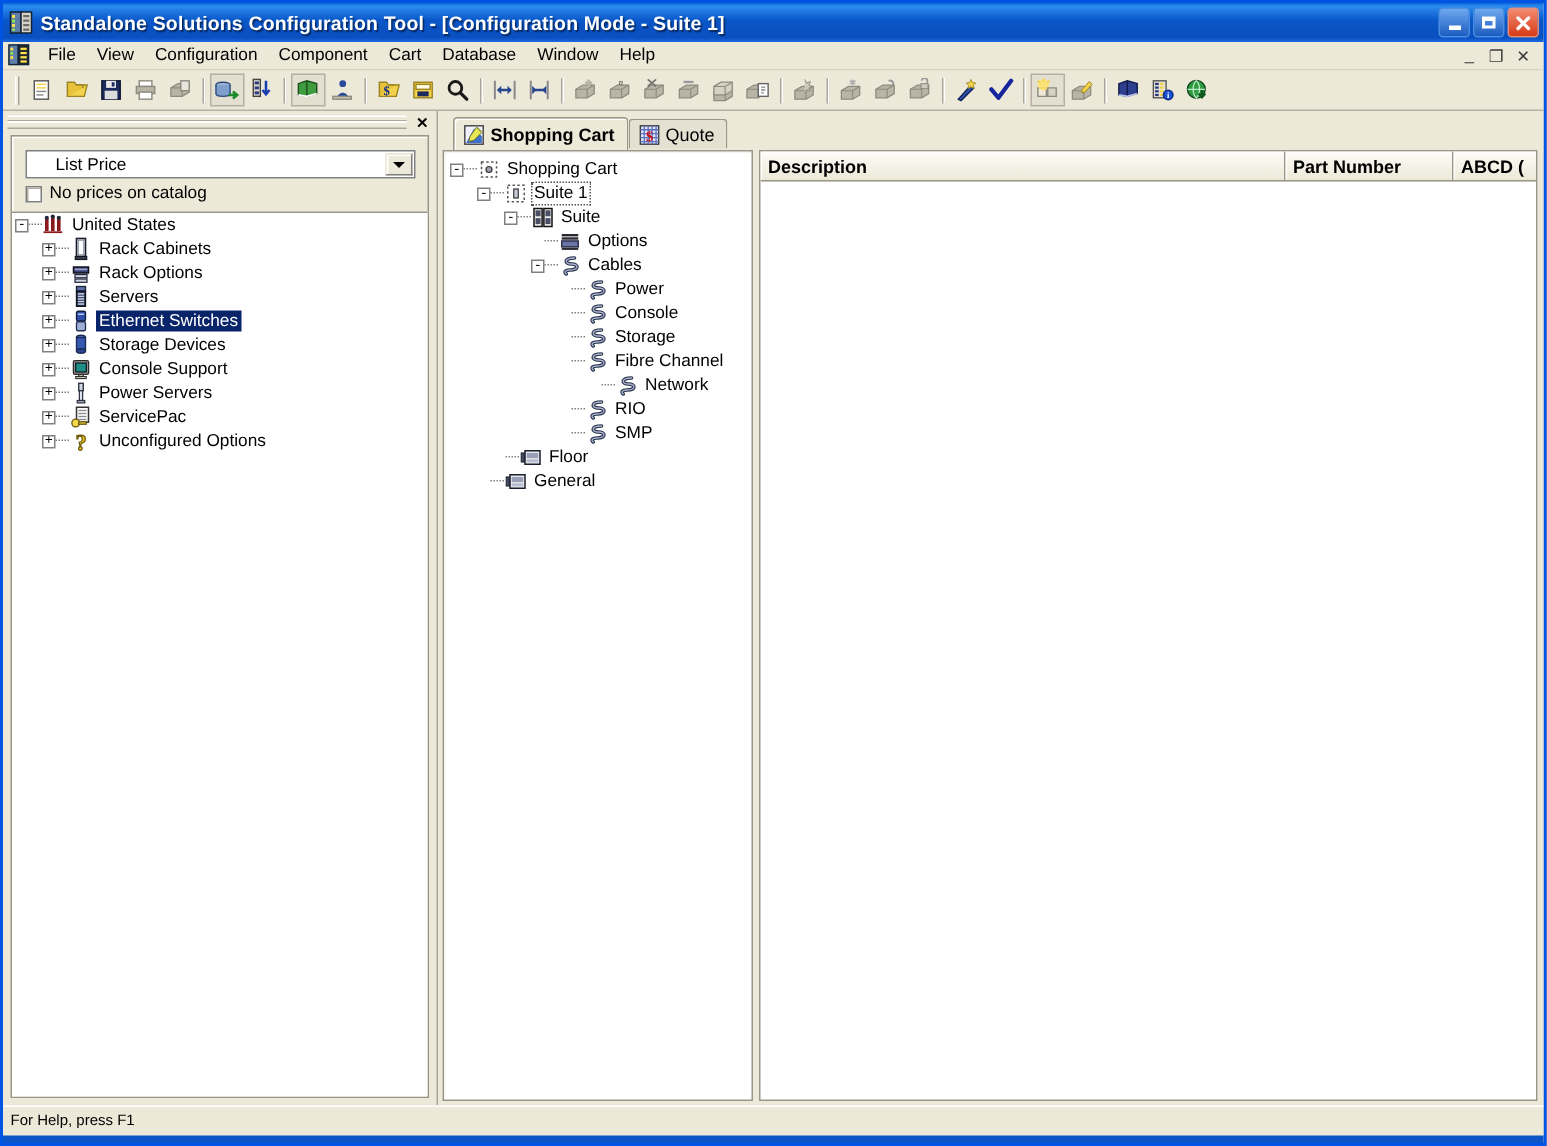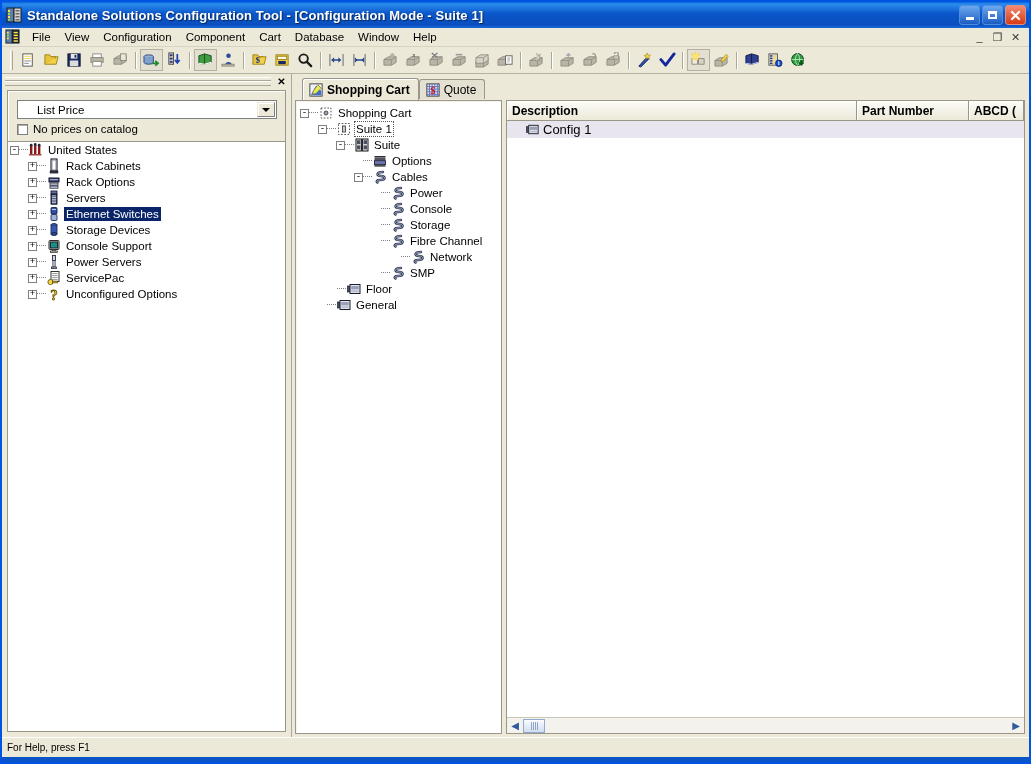--- a/index.html
+++ b/index.html
@@ -75,21 +75,21 @@
   .rightwrap{flex:1;min-width:0;display:flex;flex-direction:column;padding:4px 4px 0 3px;box-sizing:border-box;}
   .tabs{height:22px;flex:0 0 22px;display:flex;align-items:flex-end;padding-left:7px;box-sizing:border-box;}
   .tab{height:20px;display:flex;align-items:center;gap:4px;padding:0 8px 0 6px;background:#ece9d8;border:1px solid #9a968a;
     border-bottom:none;border-radius:3px 3px 0 0;box-sizing:border-box;font-size:12px;}
   .tab.active{height:22px;font-weight:bold;background:#ece9d8;box-shadow:inset 1px 1px 0 #fff;z-index:2;}
   .tab.inactive{margin-bottom:1px;background:#e4e1d2;}
   .panes{flex:1;display:flex;min-height:0;padding-bottom:3px;}
   .treepane{width:207px;flex:0 0 207px;background:#fff;border:1px solid #9a968a;box-sizing:border-box;overflow:hidden;
      box-shadow:inset 1px 1px 0 #f5f3ea;padding-top:4px;}
   .gap{width:4px;flex:0 0 4px;}
-  .gridpane{flex:1;min-width:0;background:#fff;border:1px solid #9a968a;box-sizing:border-box;display:flex;flex-direction:column;overflow:hidden;}
+  .gridpane{flex:1;min-width:0;background:#fff;border:1px solid #9a968a;box-sizing:border-box;display:flex;flex-direction:row;overflow:hidden;}
   .ghead{height:20px;flex:0 0 20px;display:flex;background:#ece9d8;border-bottom:1px solid #9a968a;box-sizing:border-box;}
   .gcell{display:flex;align-items:center;padding-left:5px;font-weight:bold;font-size:12px;box-sizing:border-box;
     border-right:1px solid #9a968a;background:linear-gradient(to bottom,#fdfcf7,#ece9d8);box-shadow:inset 1px 1px 0 #fff;overflow:hidden;}
   .gbody{flex:1;overflow:hidden;position:relative;}
   .grow{height:17px;display:flex;align-items:center;background:#e9e5ef;padding-left:18px;font-size:13px;}
   .hscroll{height:16px;flex:0 0 16px;background:#f3f2ec;border-top:1px solid #c9c6b8;display:flex;align-items:center;
     justify-content:space-between;box-sizing:border-box;}
   .sbtn{width:16px;height:15px;display:flex;align-items:center;justify-content:center;color:#2f5a9e;font-size:10px;}
   .sthumb{width:22px;height:14px;background:linear-gradient(to bottom,#fbfcfe,#d2ddf0);border:1px solid #93a9ce;box-sizing:border-box;
      display:flex;align-items:center;justify-content:center;}
@@ -735,20 +735,31 @@
             </div>
             <div class="tnode" style="padding-left: 76px;">
               <div class="pm" style="border: none; background: transparent;"></div>
               <div class="dots"></div>
               <span class="ico">
                 <svg width="16" height="16" viewBox="0 0 16 16">
                   <path d="M11 3 C4 3 4 7 9 7 C14 7 14 11 8 11 C4.5 11 4 12.6 5.5 13.6" fill="none" stroke="#2b3550" stroke-width="2.4" stroke-linecap="round"></path>
                   <path d="M11 3 C4 3 4 7 9 7 C14 7 14 11 8 11 C4.5 11 4 12.6 5.5 13.6" fill="none" stroke="#aab3cc" stroke-width="0.9" stroke-linecap="round"></path>
                 </svg>
               </span>
+              <span class="tlabel">RIO</span>
+            </div>
+            <div class="tnode" style="padding-left: 76px;">
+              <div class="pm" style="border: none; background: transparent;"></div>
+              <div class="dots"></div>
+              <span class="ico">
+                <svg width="16" height="16" viewBox="0 0 16 16">
+                  <path d="M11 3 C4 3 4 7 9 7 C14 7 14 11 8 11 C4.5 11 4 12.6 5.5 13.6" fill="none" stroke="#2b3550" stroke-width="2.4" stroke-linecap="round"></path>
+                  <path d="M11 3 C4 3 4 7 9 7 C14 7 14 11 8 11 C4.5 11 4 12.6 5.5 13.6" fill="none" stroke="#aab3cc" stroke-width="0.9" stroke-linecap="round"></path>
+                </svg>
+              </span>
               <span class="tlabel">SMP</span>
             </div>
             <div class="tnode" style="padding-left: 32px;">
               <div class="pm" style="border: none; background: transparent;"></div>
               <div class="dots"></div>
               <span class="ico">
                 <svg width="16" height="16" viewBox="0 0 16 16">
                   <rect x="1.5" y="5" width="2" height="6" fill="#4a5068" stroke="#1a1e2c" stroke-width="0.7"></rect>
                   <rect x="4" y="3.5" width="10" height="9" fill="#e8e8ee" stroke="#1a1e2c" stroke-width="1"></rect>
                   <rect x="5.2" y="5" width="7.6" height="3.4" fill="#9aa0b8"></rect>

